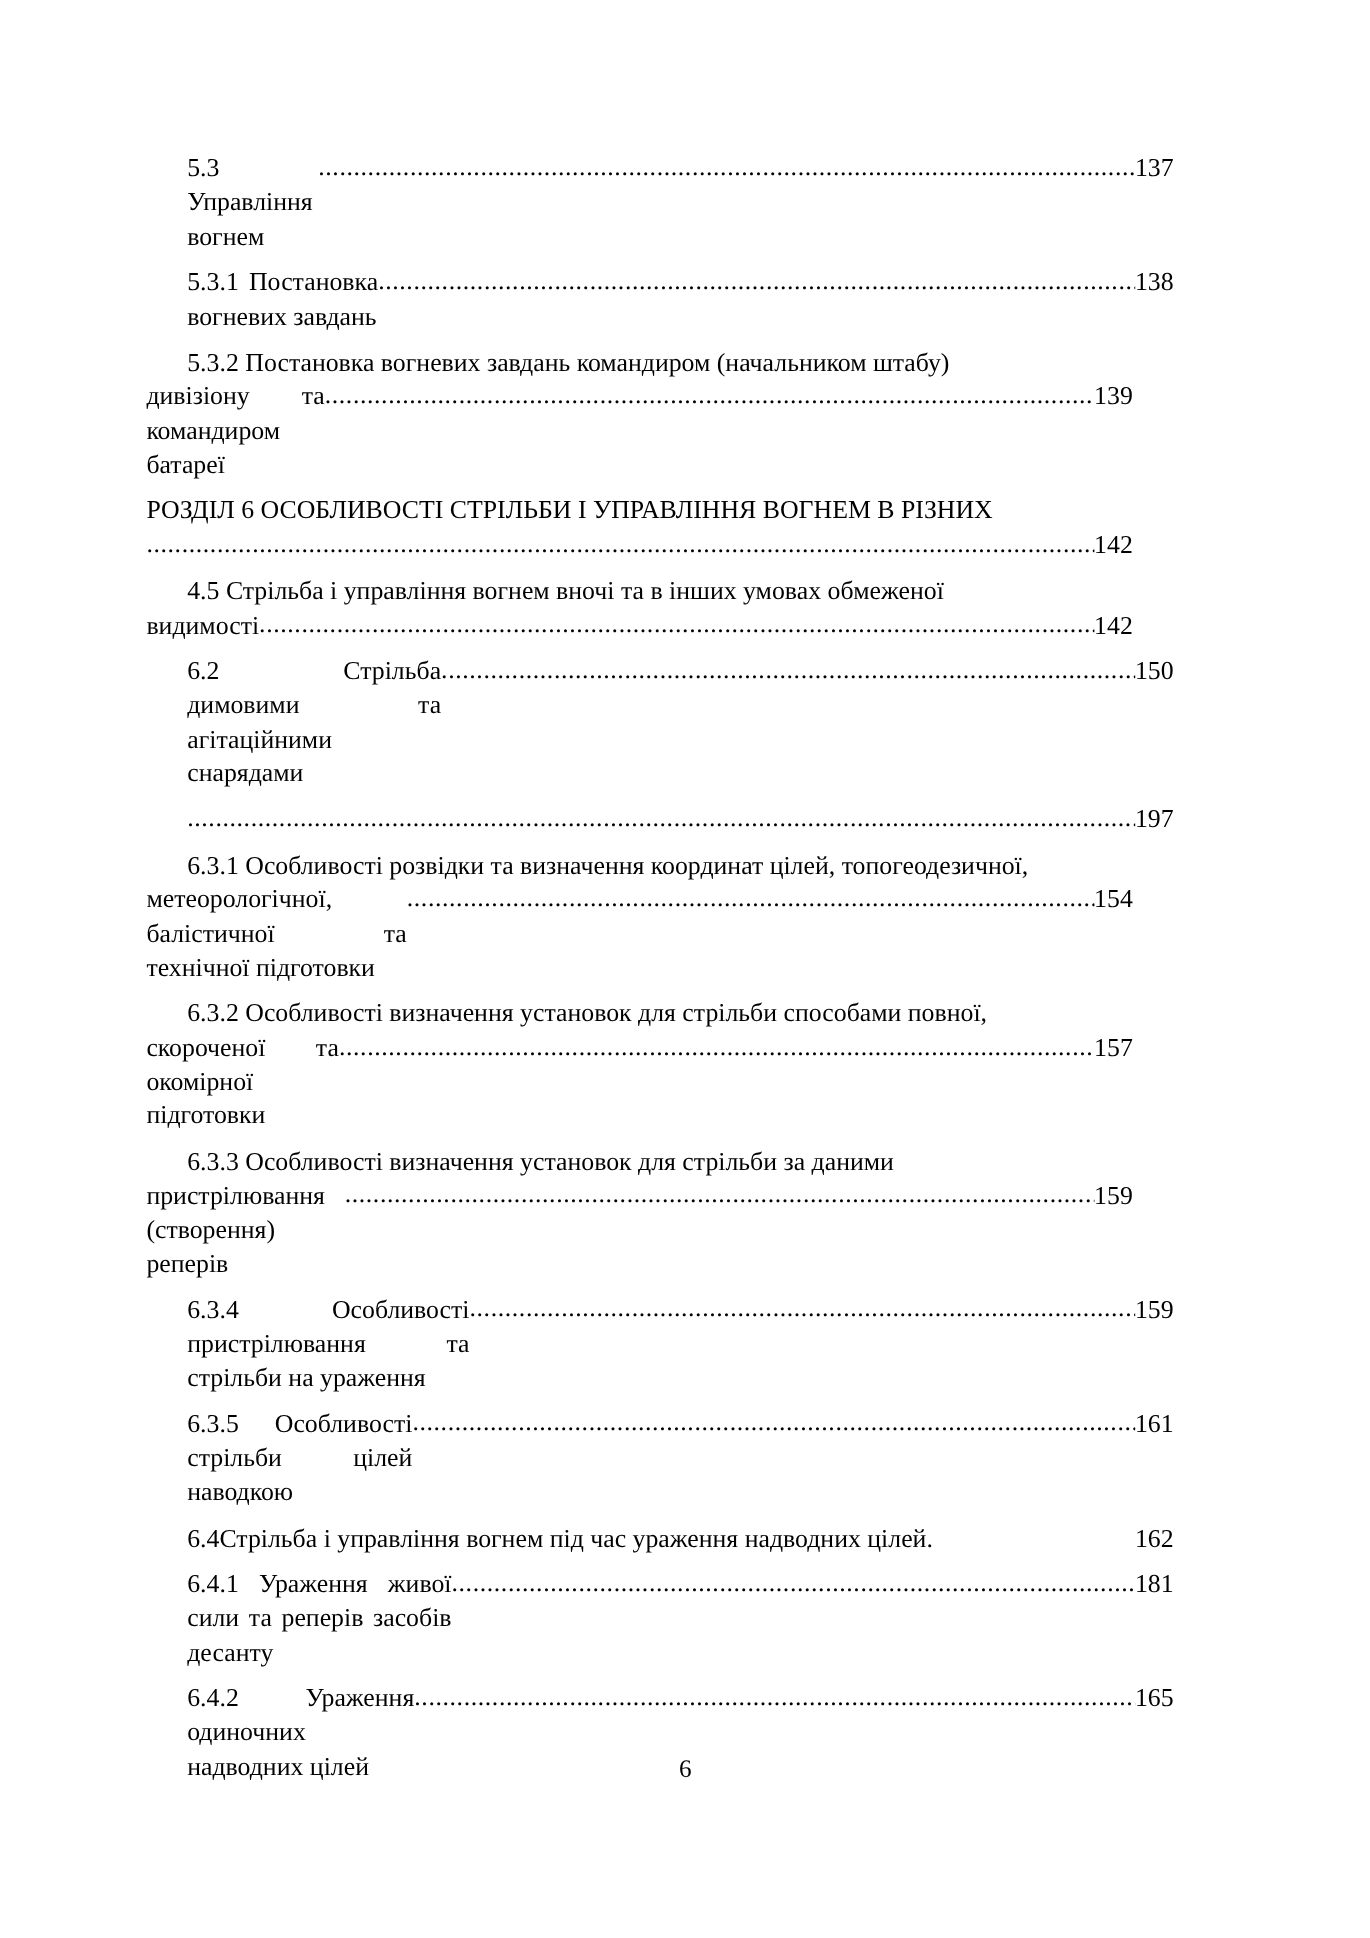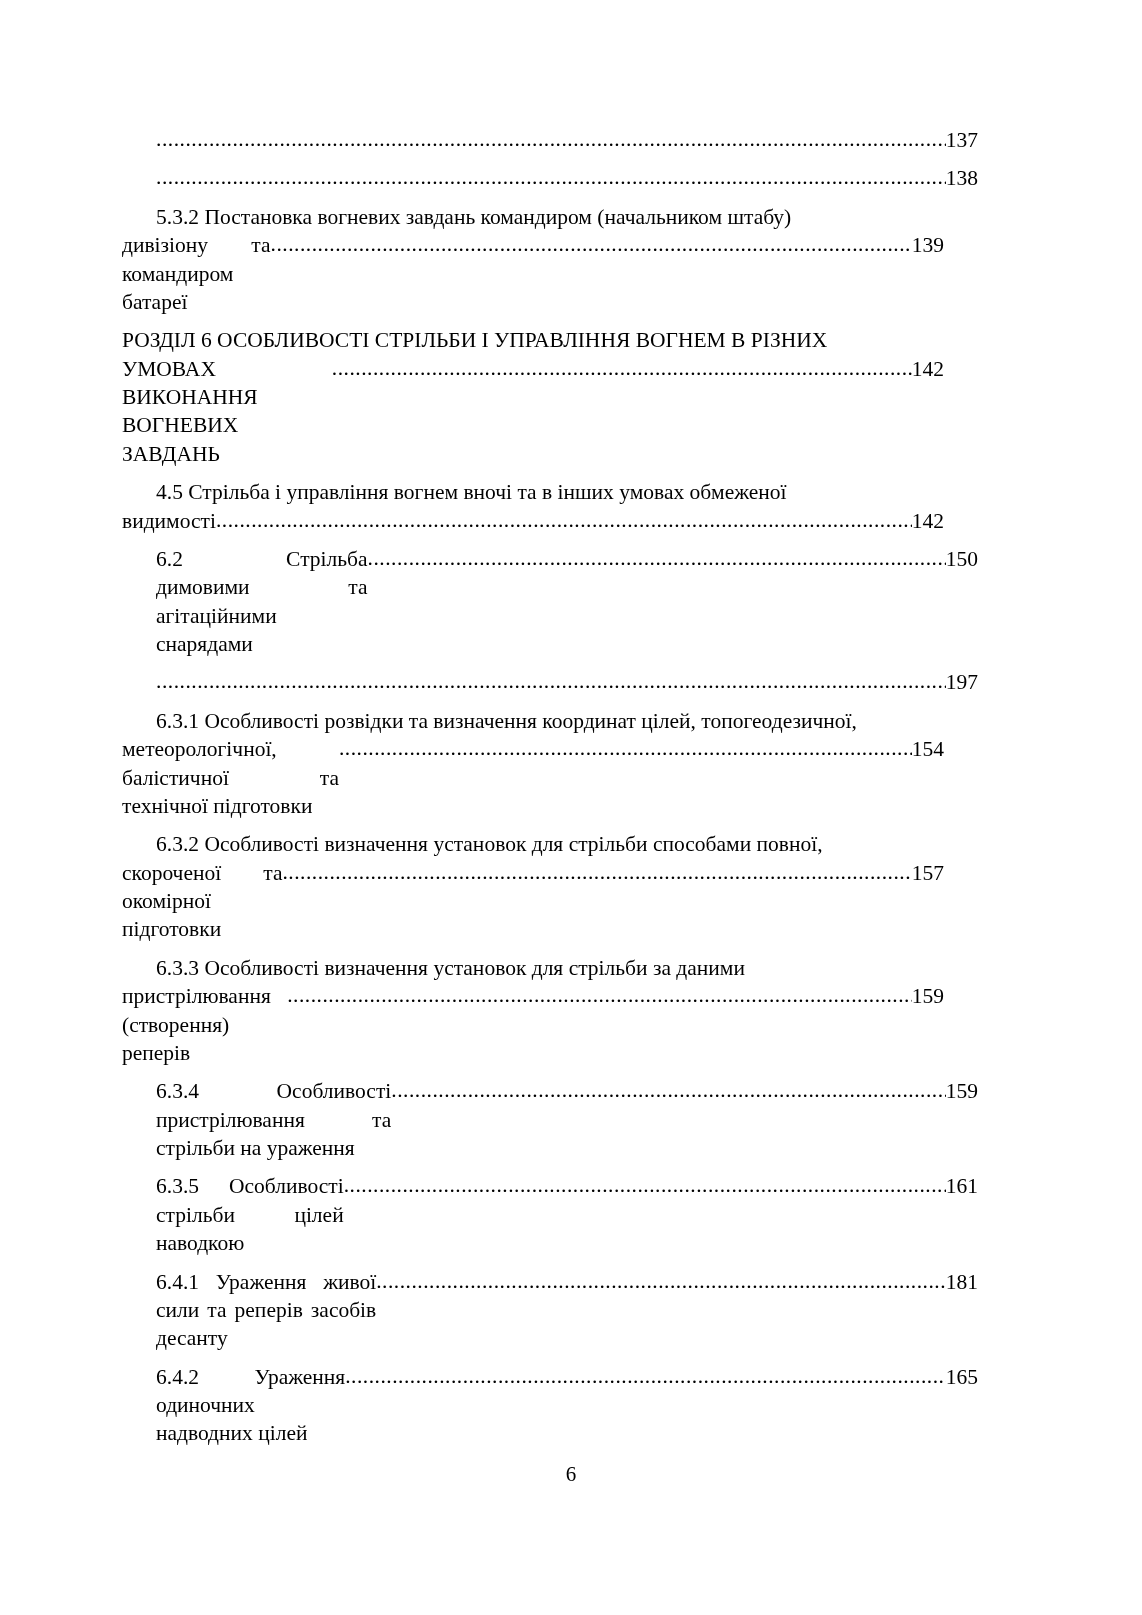--- a/index.html
+++ b/index.html
@@ -93,42 +93,43 @@
   }
 </style>
 </head>
 <body>
 
 <div class="page">
 
   <div class="toc" id="toc-root">
       <div class="entry lvl-sub">
         <div class="row first-line">
+          <span class="label">5.3 Управління вогнем</span>
           <span class="leader">...........................................................................................................................................................................................................................</span>
           <span class="page-no">137</span>
         </div>
       </div>
       <div class="entry lvl-sub">
         <div class="row first-line">
+          <span class="label">5.3.1 Постановка вогневих завдань </span>
           <span class="leader">...........................................................................................................................................................................................................................</span>
           <span class="page-no">138</span>
         </div>
       </div>
       <div class="entry lvl-sub">
         <div class="continued first-line">5.3.2 Постановка вогневих завдань командиром (начальником штабу)</div>
         <div class="row cont-line">
           <span class="label">дивізіону та командиром батареї</span>
           <span class="leader">...........................................................................................................................................................................................................................</span>
           <span class="page-no">139</span>
         </div>
       </div>
       <div class="entry lvl-chapter">
         <div class="continued first-line">РОЗДІЛ 6 ОСОБЛИВОСТІ СТРІЛЬБИ І УПРАВЛІННЯ ВОГНЕМ В РІЗНИХ</div>
         <div class="row cont-line">
-          <span class="label">УМОВАХ ВИКОНАННЯ ВОГНЕВИХ ЗАВДАНЬ </span>
           <span class="leader">...........................................................................................................................................................................................................................</span>
           <span class="page-no">142</span>
         </div>
       </div>
       <div class="entry lvl-sub">
         <div class="continued first-line">4.5 Стрільба і управління вогнем вночі та в інших умовах обмеженої</div>
         <div class="row cont-line">
           <span class="label">видимості </span>
           <span class="leader">...........................................................................................................................................................................................................................</span>
           <span class="page-no">142</span>
@@ -176,20 +177,27 @@
           <span class="label">6.3.4 Особливості пристрілювання та стрільби на ураження</span>
           <span class="leader">...........................................................................................................................................................................................................................</span>
           <span class="page-no">159</span>
         </div>
       </div>
       <div class="entry lvl-sub">
         <div class="row first-line">
           <span class="label">6.3.5 Особливості стрільби цілей наводкою </span>
           <span class="leader">...........................................................................................................................................................................................................................</span>
           <span class="page-no">161</span>
+        </div>
+      </div>
+      <div class="entry lvl-sub">
+        <div class="row first-line">
+          <span class="label">6.4Стрільба і управління вогнем під час ураження надводних цілей.</span>
+          <span class="leader"></span>
+          <span class="page-no">162</span>
         </div>
       </div>
       <div class="entry lvl-sub">
         <div class="row first-line">
           <span class="label">6.4.1 Ураження живої сили та реперів засобів десанту </span>
           <span class="leader">...........................................................................................................................................................................................................................</span>
           <span class="page-no">181</span>
         </div>
       </div>
       <div class="entry lvl-sub">

